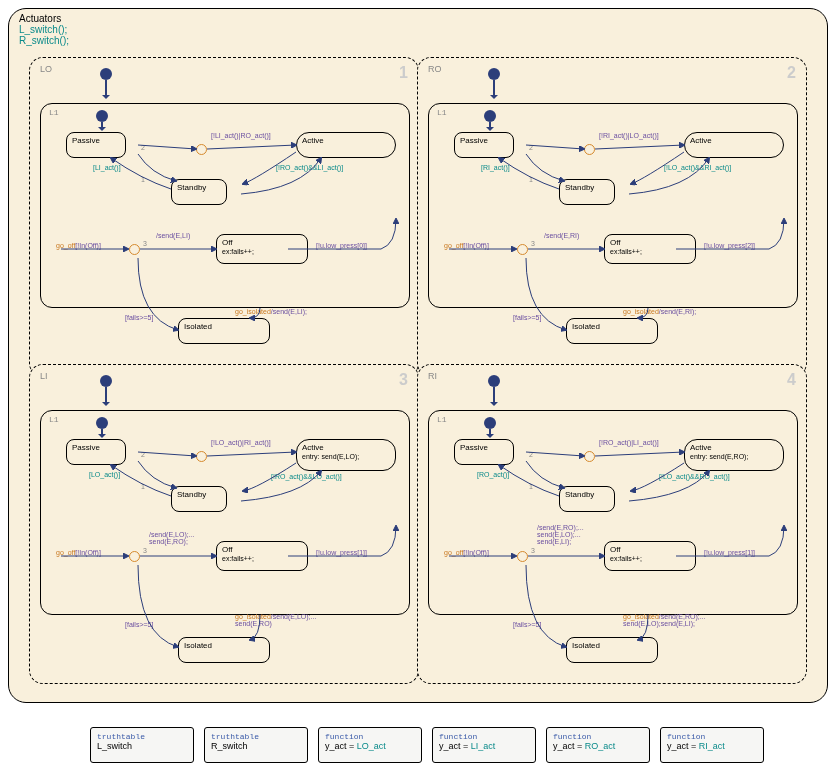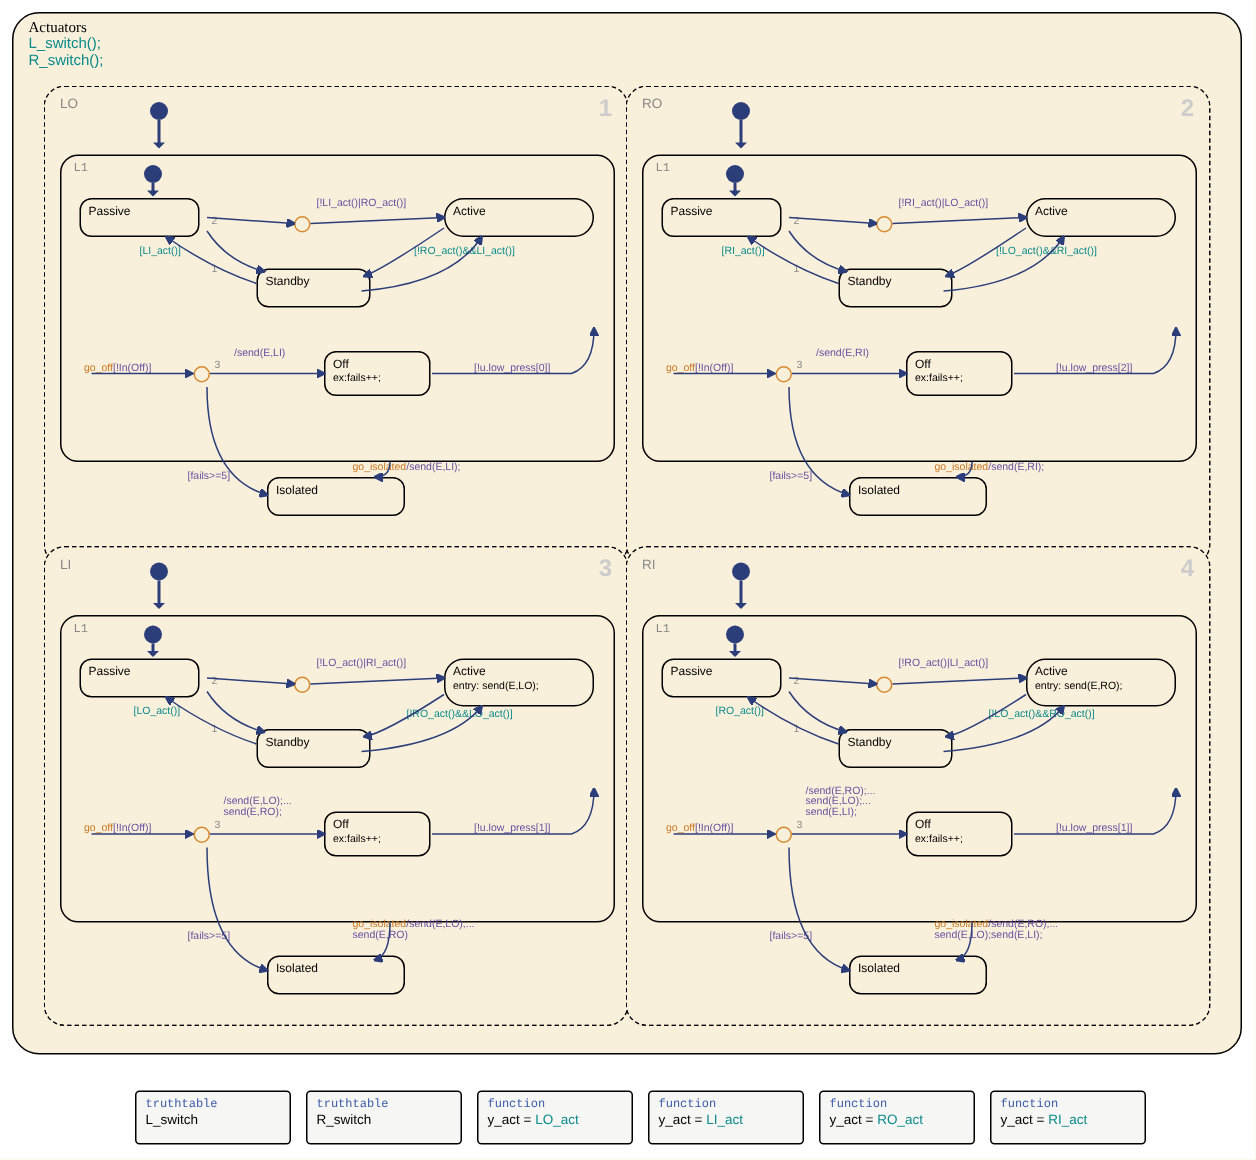--- a/index.html
+++ b/index.html
@@ -7,21 +7,21 @@
 
 .main-container {
   position: absolute;
   left: 8px; top: 8px;
   width: 820px; height: 695px;
   border: 1.5px solid #000;
   border-radius: 18px;
   background: #f9f0dc;
 }
 .main-title { position: absolute; left: 10px; top: 4px; }
-.main-title .name { color: #000; font-size: 10px; font-family: Liberation Serif, serif; }
+.main-title .name { color: #000; font-size: 10px; }
 .main-title .fn { color: #0a8a8a; font-size: 10px; }
 
 .quadrant {
   position: absolute;
   width: 390px; height: 320px;
   border: 1.5px dashed #000;
   border-radius: 14px;
   background: #f9f0dc;
 }
 .q1 { left: 20px; top: 48px; }
@@ -46,25 +46,25 @@
 .inner-label { position: absolute; left: 8px; top: 4px; color: #888; font-size: 8px; font-family: Liberation Mono, monospace; }
 
 .state {
   position: absolute;
   border: 1.2px solid #000;
   border-radius: 8px;
   background: #f9f0dc;
   padding: 3px 5px;
   font-size: 8px;
 }
-.state-passive { left: 12px; top: 28px; width: 80px; height: 26px; }
+.state-passive { left: 25px; top: 28px; width: 60px; height: 26px; }
 .state-active { left: 255px; top: 28px; width: 100px; height: 26px; border-radius: 13px; }
 .state-active.tall { left: 255px; top: 28px; width: 100px; height: 32px; }
-.state-standby { left: 130px; top: 75px; width: 76px; height: 26px; }
-.state-off { left: 175px; top: 130px; width: 71px; height: 30px; }
+.state-standby { left: 130px; top: 75px; width: 56px; height: 26px; }
+.state-off { left: 175px; top: 130px; width: 92px; height: 30px; }
 .state-off .sub { font-size: 7px; }
 .state-isolated {
   position: absolute;
   left: 148px; top: 260px;
   width: 92px; height: 26px;
   border: 1.2px solid #000;
   border-radius: 8px;
   background: #f9f0dc;
   padding: 3px 5px;
   font-size: 8px;

